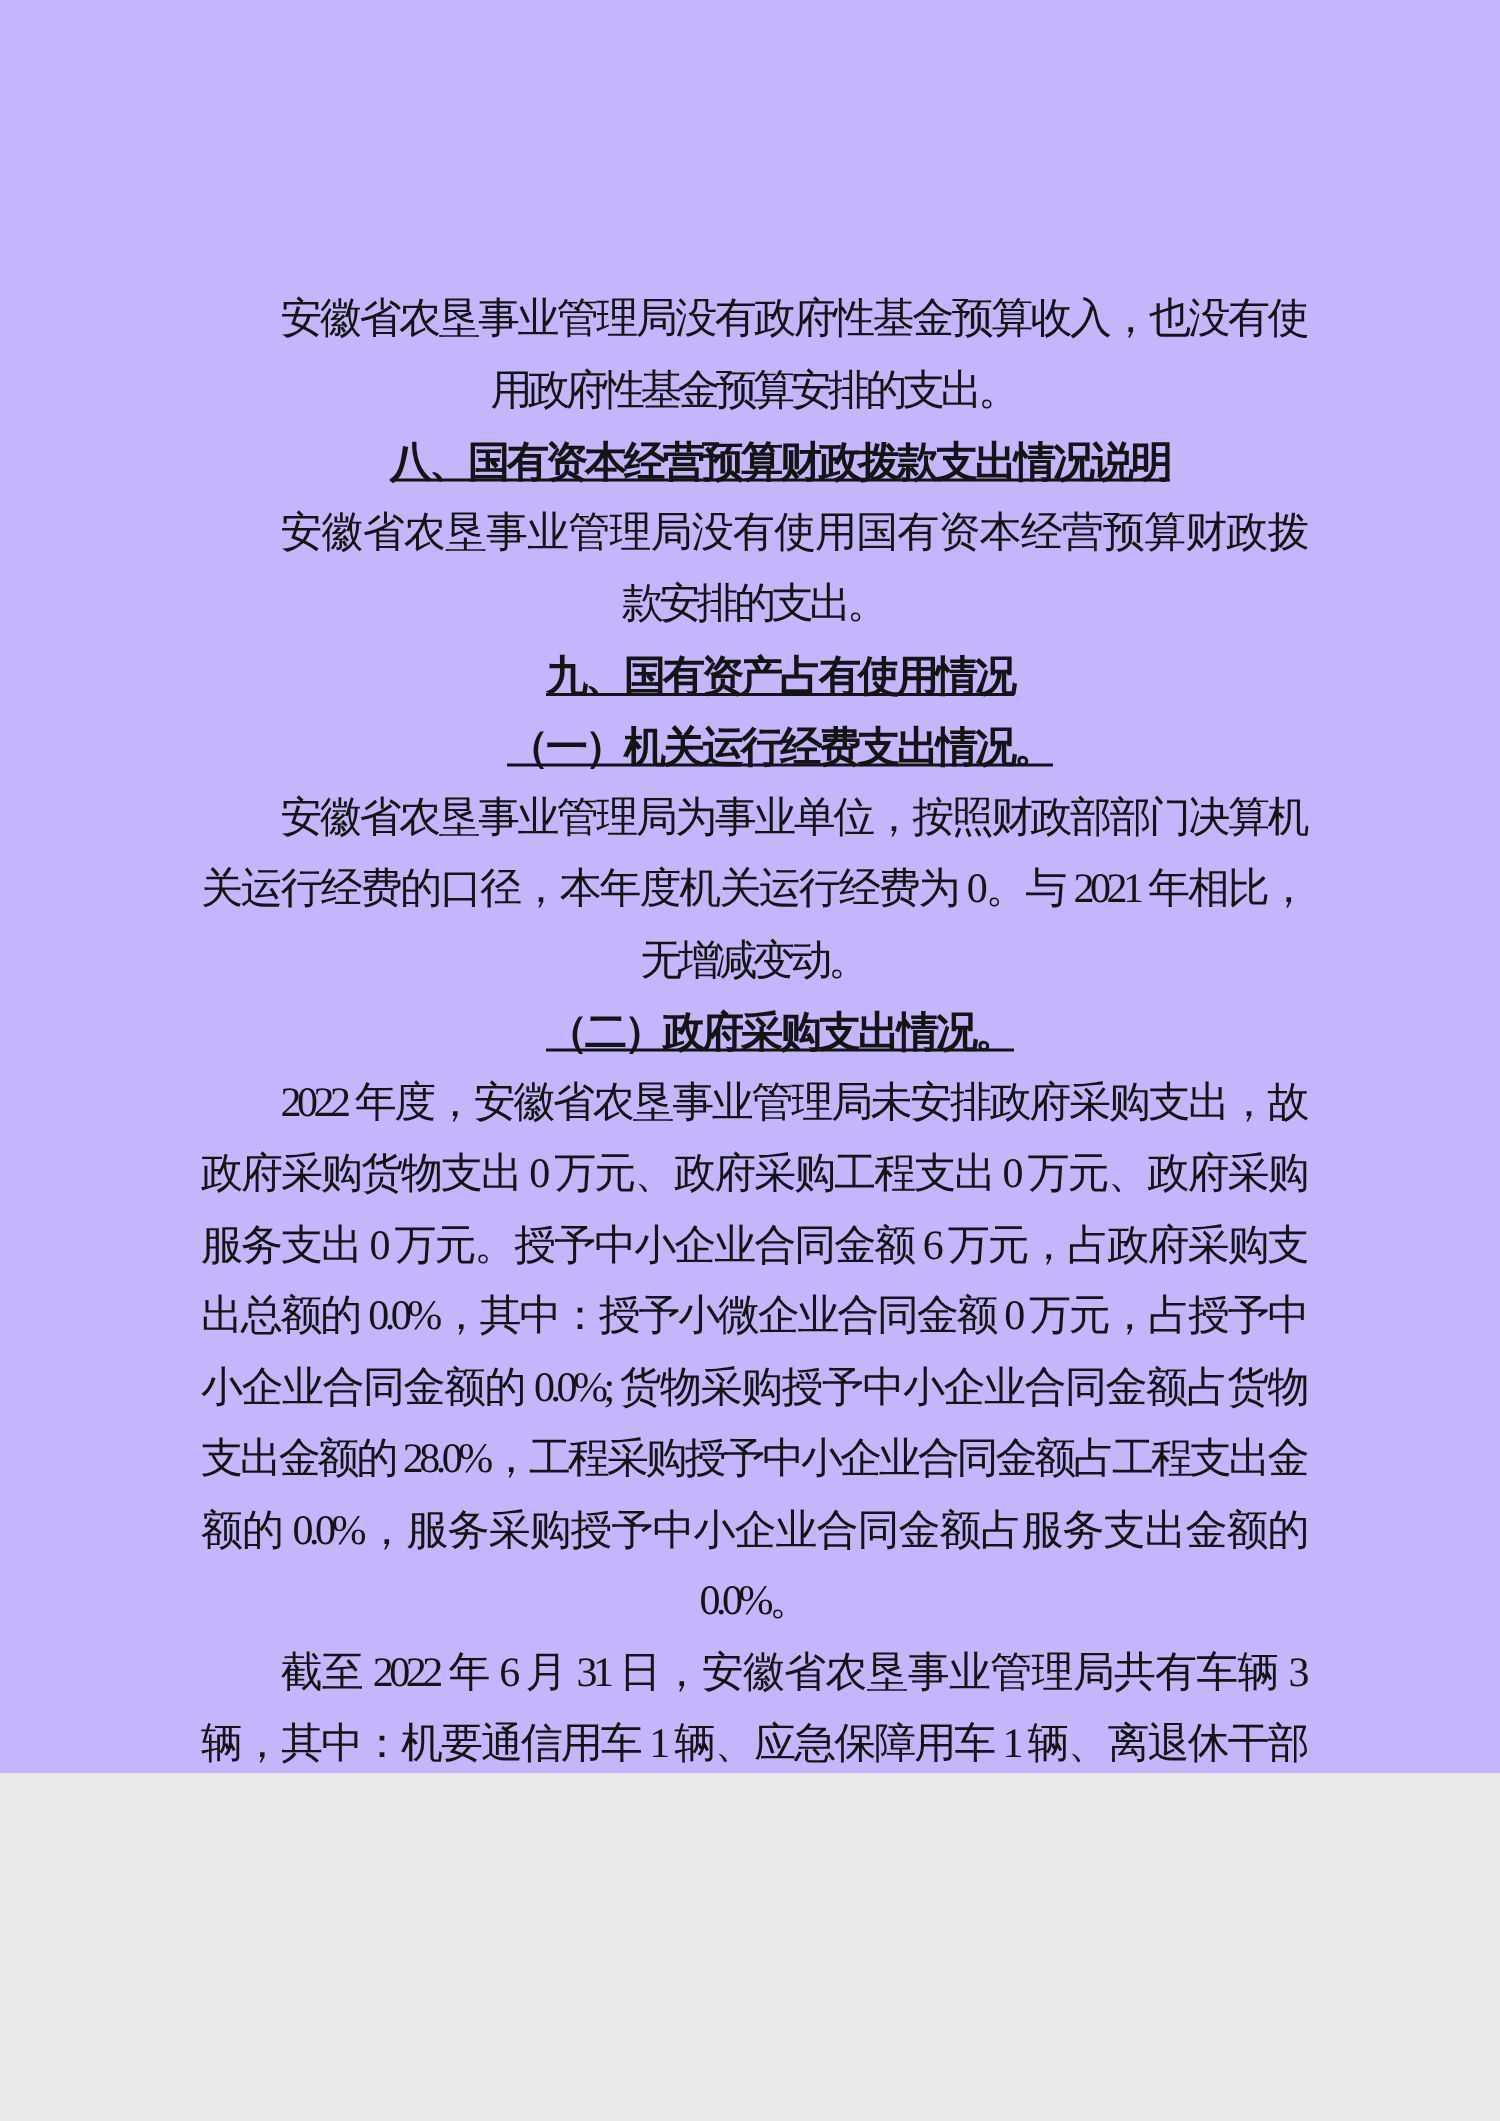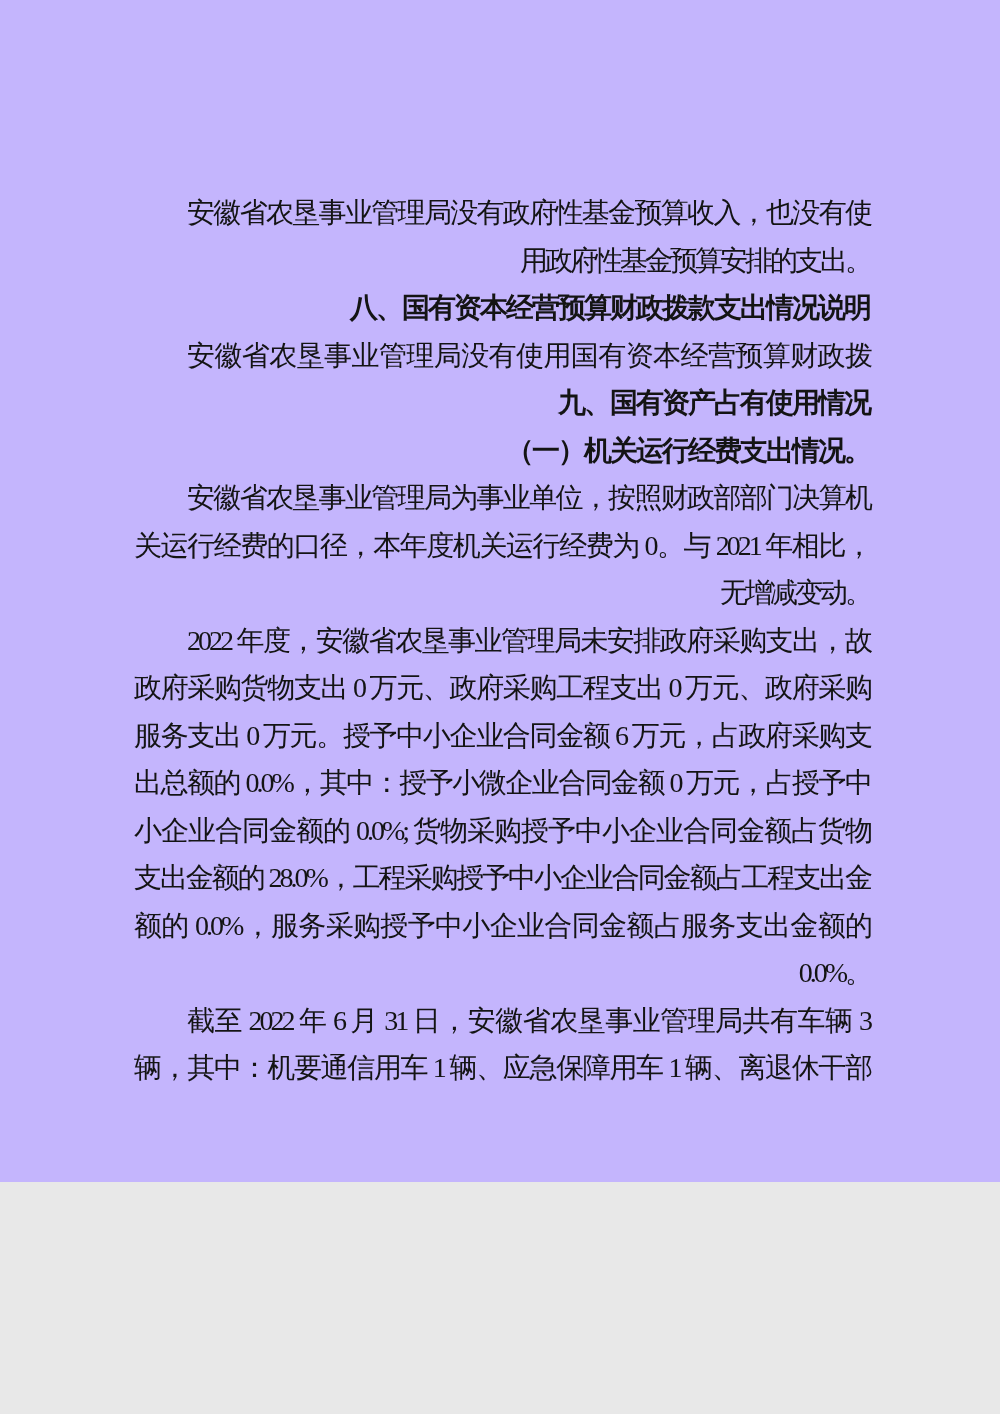--- a/index.html
+++ b/index.html
@@ -21,60 +21,63 @@
     top: 189px;
     width: 736px;
   }
   .line {
     height: 47.5px;
     line-height: 47.5px;
     font-family: "Liberation Serif", "DejaVu Serif", serif;
     font-size: 28px;
     letter-spacing: -3px;
     color: #141414;
-    text-align: right;
+    text-align: center;
     white-space: normal;
   }
   .line.j {
     text-align: justify;
     text-align-last: justify;
   }
   .line.indent {
     text-indent: 53px;
   }
   .line.head {
     font-family: "Liberation Sans", "DejaVu Sans", sans-serif;
     font-weight: 700;
     text-indent: 36px;
     letter-spacing: -2px;
+    text-decoration: underline;
   }
   .page-number {
     position: absolute;
     top: 1246px;
     right: 130px;
     font-family: "Liberation Serif", "DejaVu Serif", serif;
     font-size: 34px;
     letter-spacing: 1px;
     color: #141414;
   }
 </style>
 </head>
 <body>
 
 <div class="page">
   <div class="text-block" id="text-block">
       <div class="line indent j">安徽省农垦事业管理局没有政府性基金预算收入，也没有使</div>
       <div class="line">用政府性基金预算安排的支出。</div>
       <div class="line head indent">八、国有资本经营预算财政拨款支出情况说明</div>
       <div class="line indent j">安徽省农垦事业管理局没有使用国有资本经营预算财政拨</div>
+      <div class="line">款安排的支出。</div>
       <div class="line head indent">九、国有资产占有使用情况</div>
       <div class="line head indent">（一）机关运行经费支出情况。</div>
       <div class="line indent j">安徽省农垦事业管理局为事业单位，按照财政部部门决算机</div>
       <div class="line j">关运行经费的口径，本年度机关运行经费为 0。与 2021 年相比，</div>
       <div class="line">无增减变动。</div>
+      <div class="line head indent">（二）政府采购支出情况。</div>
       <div class="line indent j">2022 年度，安徽省农垦事业管理局未安排政府采购支出，故</div>
       <div class="line j">政府采购货物支出 0 万元、政府采购工程支出 0 万元、政府采购</div>
       <div class="line j">服务支出 0 万元。授予中小企业合同金额 6 万元，占政府采购支</div>
       <div class="line j">出总额的 0.0%，其中：授予小微企业合同金额 0 万元，占授予中</div>
       <div class="line j">小企业合同金额的 0.0%; 货物采购授予中小企业合同金额占货物</div>
       <div class="line j">支出金额的 28.0%，工程采购授予中小企业合同金额占工程支出金</div>
       <div class="line j">额的 0.0%，服务采购授予中小企业合同金额占服务支出金额的</div>
       <div class="line">0.0%。</div>
       <div class="line indent j">截至 2022 年 6 月 31 日，安徽省农垦事业管理局共有车辆 3</div>
       <div class="line j">辆，其中：机要通信用车 1 辆、应急保障用车 1 辆、离退休干部</div>

